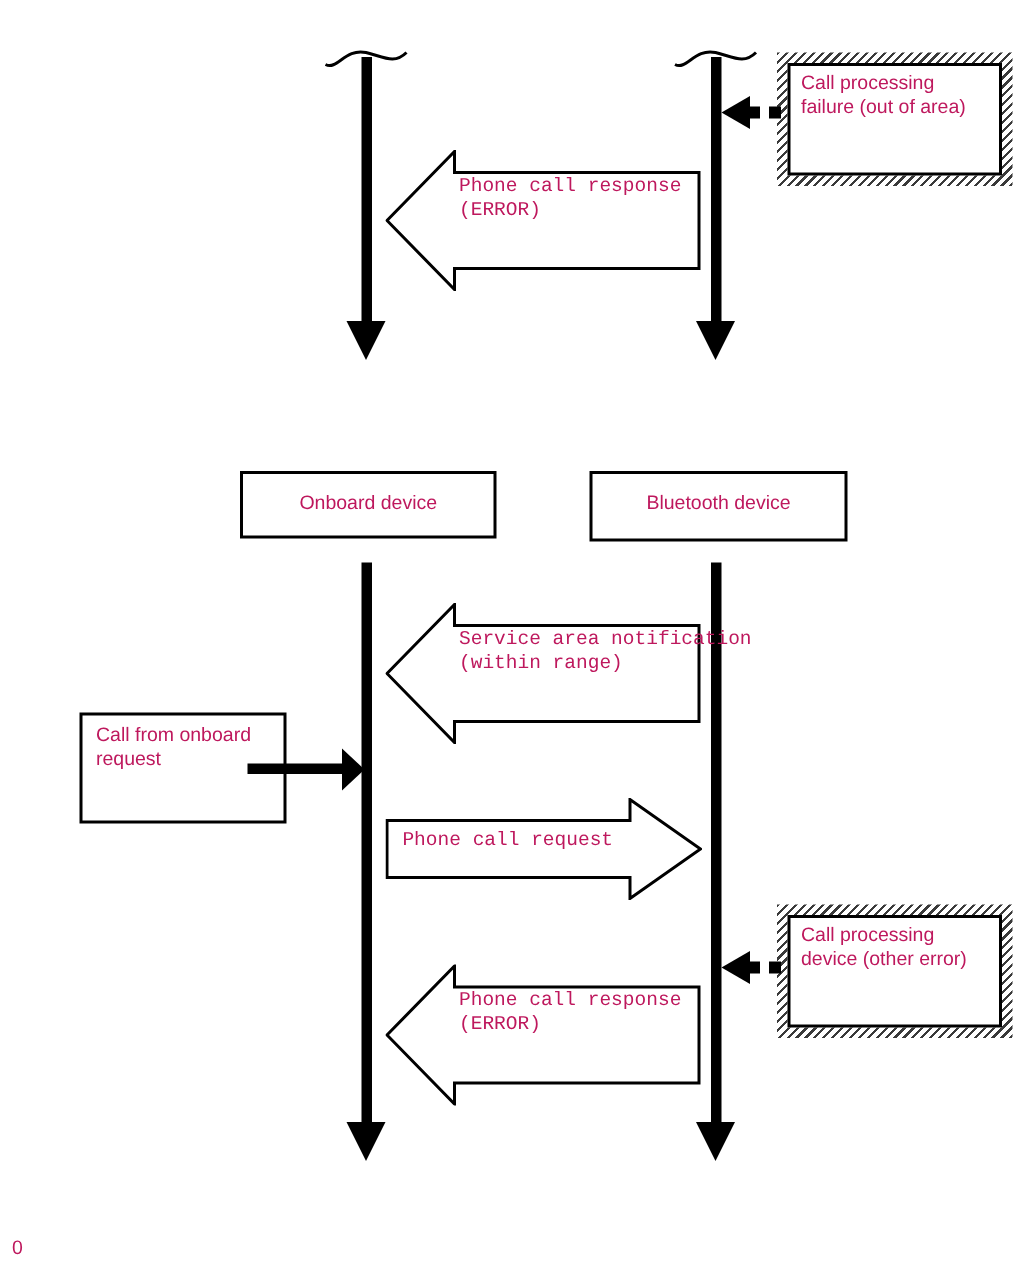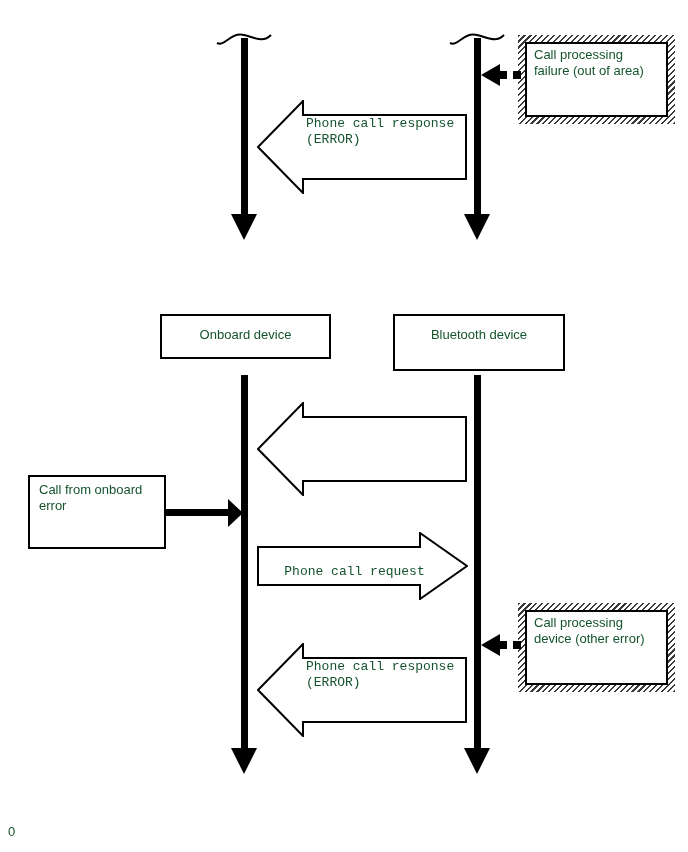--- a/index.html
+++ b/index.html
@@ -1,34 +1,34 @@
 <!DOCTYPE html>
 <html><head>
 <meta charset="utf-8">
 <style>
   html,body{margin:0;padding:0;background:#fff;}
   #canvas{
     position:relative;width:688px;height:852px;background:#fff;overflow:hidden;
-    font-family:"Liberation Sans", sans-serif;color:#14532d;font-size:13px;line-height:16px;border-radius:31px;
+    font-family:"Liberation Sans", sans-serif;color:#be185d;font-size:13px;line-height:16px;border-radius:31px;
   }
   .abs{position:absolute;}
   .lifeline{position:absolute;width:7px;background:#000;}
   .tri-down{position:absolute;width:0;height:0;
     border-left:13px solid transparent;border-right:13px solid transparent;border-top:26px solid #000;}
   .tri-left{position:absolute;width:0;height:0;
     border-top:11px solid transparent;border-bottom:11px solid transparent;border-right:19px solid #000;}
   .tri-right{position:absolute;width:0;height:0;
     border-top:14px solid transparent;border-bottom:14px solid transparent;border-left:15px solid #000;}
   .dashbar{position:absolute;height:8px;
     background:repeating-linear-gradient(90deg,#000 0px,#000 8px,rgba(0,0,0,0) 8px,rgba(0,0,0,0) 14px);}
   .thickbar{position:absolute;height:7px;background:#000;}
   .actor-box{position:absolute;box-sizing:border-box;border:2px solid #000;background:#fff;
     text-align:center;padding-top:11px;}
   .plain-box{position:absolute;box-sizing:border-box;border:2px solid #000;background:#fff;
-    padding:5px 9px;}
+    padding:5px 9px;margin-left:25px;}
   .hatch-box{position:absolute;box-sizing:border-box;
     background:repeating-linear-gradient(135deg,#3a3a3a 0px,#3a3a3a 1.5px,#fff 1.5px,#fff 4.2px);}
   .hatch-inner{position:absolute;left:7px;top:7px;right:7px;bottom:7px;box-sizing:border-box;
     border:2px solid #000;background:#fff;padding:3px 7px;}
   .block-arrow{position:absolute;}
   .block-arrow svg{display:block;}
   .block-arrow polygon{fill:#fff;stroke:#000;stroke-width:2;}
   .arrow-text{position:absolute;white-space:nowrap;font-family:Liberation Mono, monospace;}
   .footer-mark{position:absolute;font-size:13px;}
   .nowrap{white-space:nowrap;}
@@ -66,47 +66,51 @@
     </svg>
     <div class="arrow-text" style="left:49px;top:16px;">
       <div>Phone call response</div>
       <div>(ERROR)</div>
     </div>
   </div>
 
   <div class="actor-box" style="left:160px;top:314px;width:171px;height:45px;">
     <span>Onboard device</span>
   </div>
-  <div class="actor-box" style="left:393px;top:314px;width:172px;height:57px;">
+  <div class="actor-box" style="left:393px;top:314px;width:172px;height:47px;">
     <span>Bluetooth device</span>
   </div>
 
   <div class="lifeline" style="left:241px;top:375px;height:373px;"></div>
   <div class="lifeline" style="left:474px;top:375px;height:373px;"></div>
   <div class="tri-down" style="left:231px;top:748px;"></div>
   <div class="tri-down" style="left:464px;top:748px;"></div>
 
   <div class="block-arrow" style="left:257px;top:402px;width:211px;height:94px;">
     <svg width="211" height="94" viewBox="0 0 211 94">
       <polygon points="1,47 46,1 46,15 209,15 209,79 46,79 46,93"></polygon>
     </svg>
+    <div class="arrow-text" style="left:49px;top:16px;">
+      <div>Service area notification</div>
+      <div>(within range)</div>
+    </div>
   </div>
 
   <div class="plain-box" style="left:28px;top:475px;width:138px;height:74px;">
     <div class="nowrap">Call from onboard</div>
-    <div class="nowrap">error</div>
+    <div class="nowrap">request</div>
   </div>
   <div class="thickbar" style="left:165px;top:509px;width:63px;"></div>
   <div class="tri-right" style="left:228px;top:499px;"></div>
 
   <div class="block-arrow" style="left:257px;top:532px;width:211px;height:68px;">
     <svg width="211" height="68" viewBox="0 0 211 68">
       <polygon points="1,15 163,15 163,1 210,34 163,67 163,53 1,53"></polygon>
     </svg>
-    <div class="arrow-text" style="left:16px;top:20px;width:163px;text-align:center;margin-top:12px;">
+    <div class="arrow-text" style="left:0px;top:20px;width:163px;text-align:center;">
       <div>Phone call request</div>
     </div>
   </div>
 
   <div class="hatch-box" style="left:518px;top:603px;width:157px;height:89px;">
     <div class="hatch-inner">
       <div class="nowrap">Call processing</div>
       <div class="nowrap">device (other error)</div>
     </div>
   </div>

